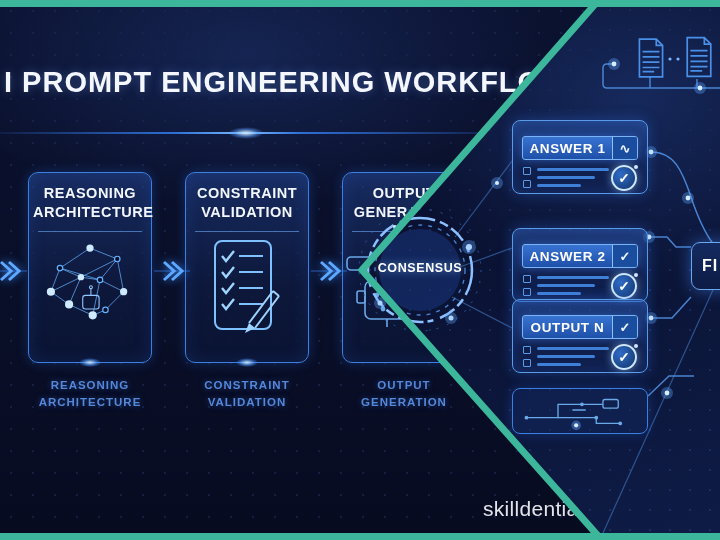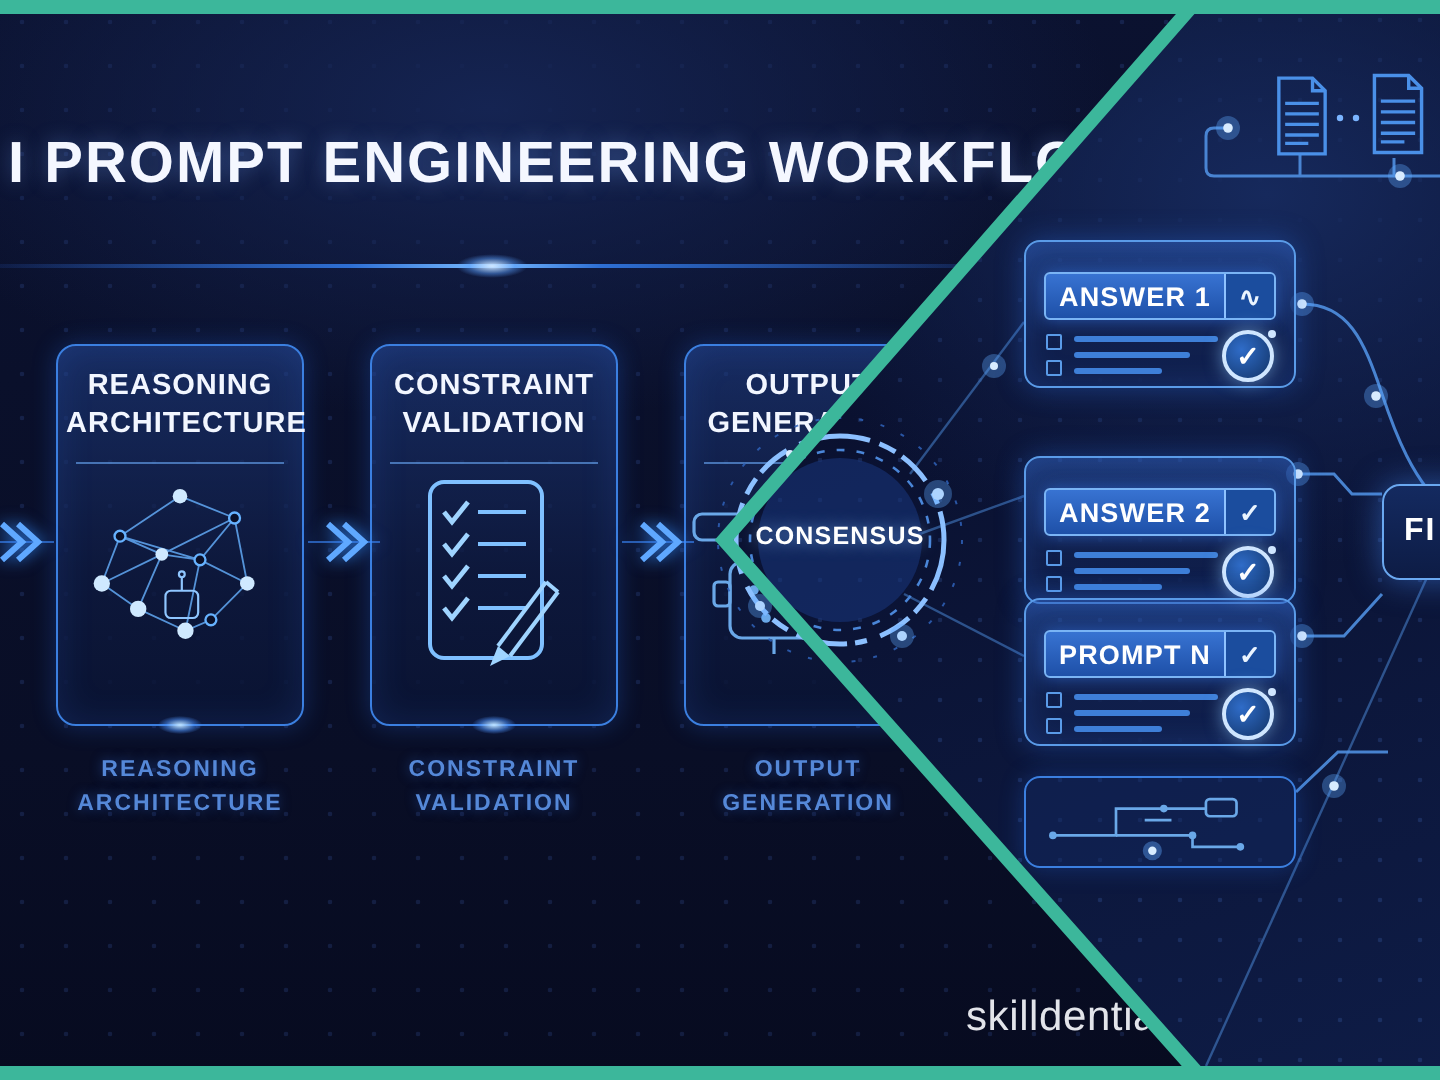--- a/index.html
+++ b/index.html
@@ -294,21 +294,21 @@
       <div class="bullet" style="top:46px;"></div>
       <div class="bullet" style="top:59px;"></div>
       <div class="lline" style="top:47px;width:72px;"></div>
       <div class="lline" style="top:55px;width:58px;"></div>
       <div class="lline" style="top:63px;width:44px;"></div>
       <div class="badge">✓</div>
     </div>
 
     <div class="ans-card" style="top:299px;">
       <div class="ans-header">
-        <div class="ans-label">PROMPT N</div>
+        <div class="ans-label">OUTPUT N</div>
         <div class="ans-iconbox">✓</div>
       </div>
       <div class="bullet" style="top:46px;"></div>
       <div class="bullet" style="top:59px;"></div>
       <div class="lline" style="top:47px;width:72px;"></div>
       <div class="lline" style="top:55px;width:58px;"></div>
       <div class="lline" style="top:63px;width:44px;"></div>
       <div class="badge">✓</div>
     </div>
 

